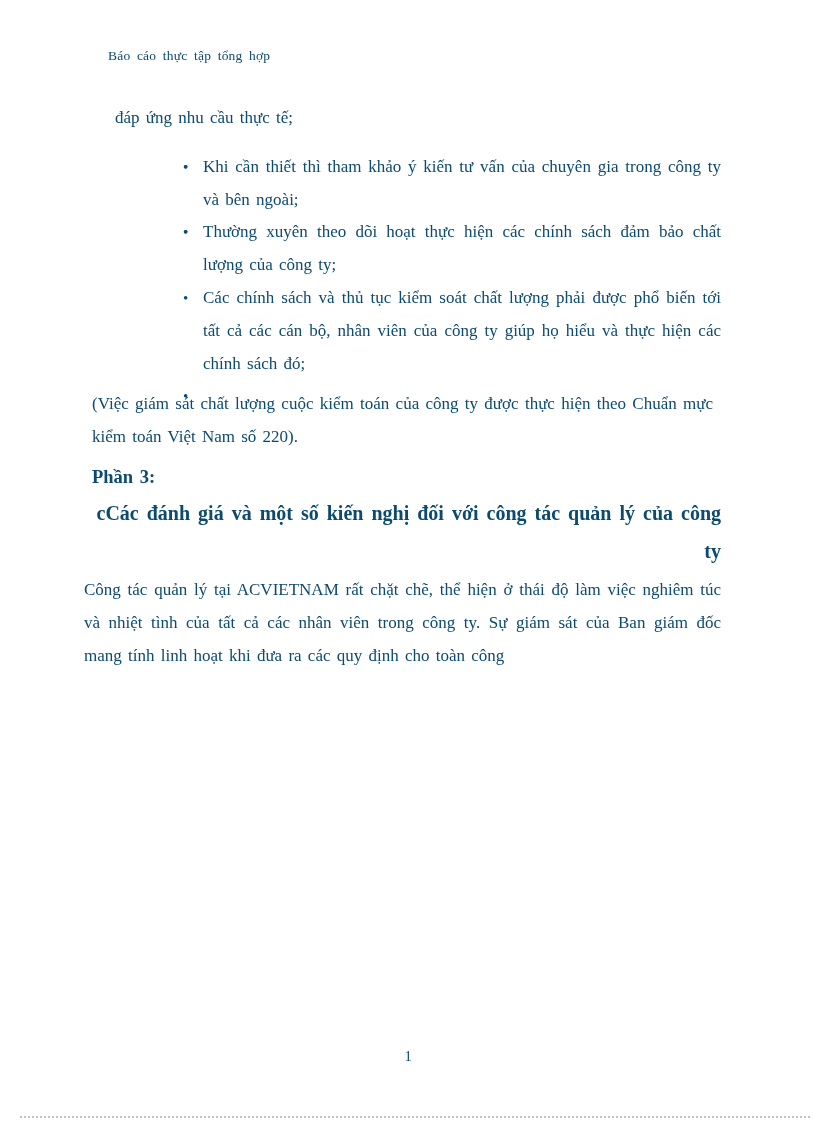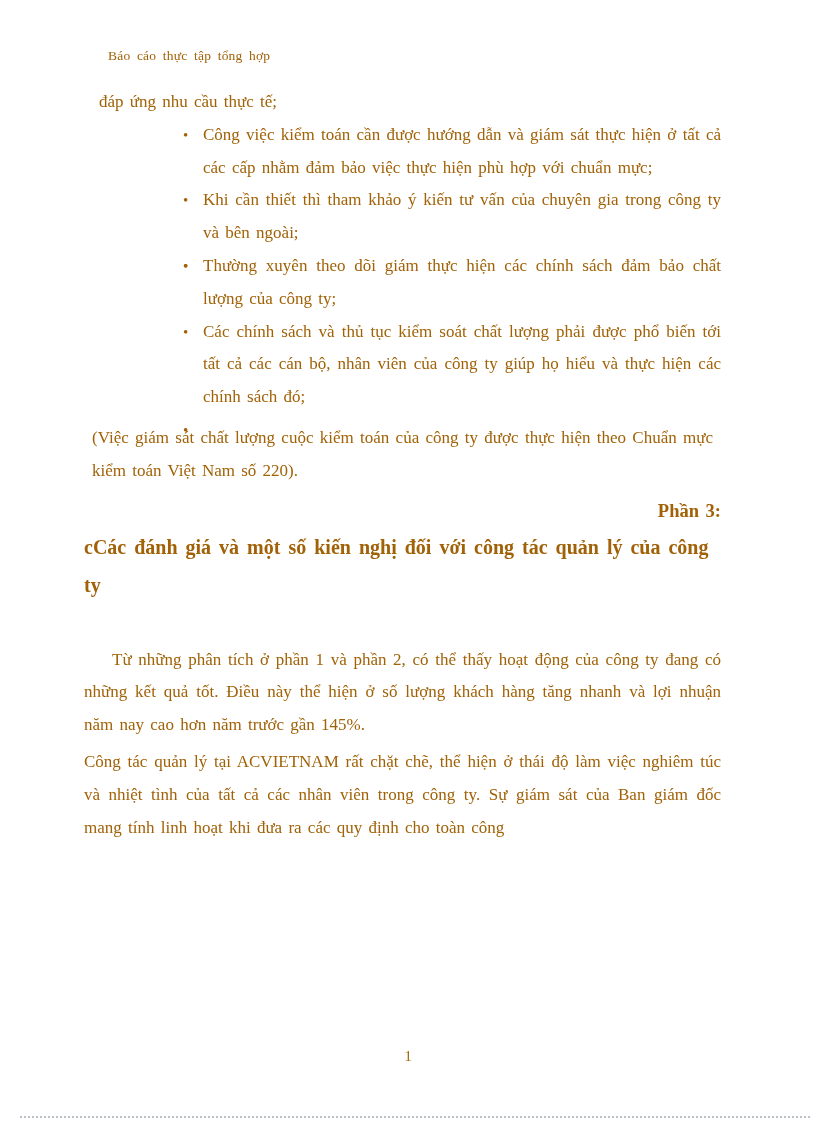--- a/index.html
+++ b/index.html
@@ -6,21 +6,21 @@
     margin: 0;
     padding: 0;
     background: #ffffff;
   }
   .page {
     position: relative;
     width: 816px;
     height: 1123px;
     background: #ffffff;
     font-family: "Liberation Serif", "DejaVu Serif", serif;
-    color: #a16207;
+    color: #0c4a6e;
     overflow: hidden;
   }
   .header {
     position: absolute;
     left: 108px;
     top: 48px;
     font-size: 13.5px;
     word-spacing: 3px;
     letter-spacing: 0.2px;
     white-space: nowrap;
@@ -29,21 +29,21 @@
     position: absolute;
     left: 84px;
     top: 86px;
     width: 637px;
     font-size: 17px;
     line-height: 32.8px;
     text-align: justify;
     word-spacing: 2px;
   }
   .intro {
-    margin: 0;
+    margin: 16px;
     text-indent: 15px;
   }
   ul.bullet-list {
     list-style: none;
     margin: 0;
     padding: 0;
   }
   ul.bullet-list li {
     position: relative;
     padding-left: 119px;
@@ -51,33 +51,33 @@
   ul.bullet-list .bullet-glyph {
     position: absolute;
     left: 99px;
     top: 0;
     font-size: 15px;
   }
   .note {
     margin: 8px;
   }
   .part-label {
-    margin: 6px 0 0 0;
+    margin: 6px 0 0 8px;
     font-size: 18.5px;
     font-weight: bold;
     line-height: 30px;
-    text-align: right;
+    text-align: left;
     font-family: Liberation Serif, serif;
   }
   .part-title {
     margin: 2px 0 0 0;
     font-size: 20px;
     font-weight: bold;
     line-height: 38px;
-    text-align: left;
+    text-align: right;
     word-spacing: 3px;
   }
   .para {
     margin: 0;
   }
   .para-first {
     margin-top: 40px;
     text-indent: 28px;
   }
   .para-second {
@@ -107,49 +107,47 @@
 
   <div class="header">Báo cáo thực tập tổng hợp</div>
 
   <div class="body-block">
 
     <p class="intro">đáp ứng nhu cầu thực tế;</p>
 
     <ul class="bullet-list">
       <li>
         <span class="bullet-glyph">•</span>
-        <span>Công việc kiểm toán cần được hướng dẫn và giám sát thực hiện ở tất cả các cấp nhằm đảm bảo việc thực hiện phù hợp với chuẩn mực;</span>
       </li>
       <li>
         <span class="bullet-glyph">•</span>
         <span>Khi cần thiết thì tham khảo ý kiến tư vấn của chuyên gia trong công ty và bên ngoài;</span>
       </li>
       <li>
         <span class="bullet-glyph">•</span>
       </li>
       <li>
         <span class="bullet-glyph">•</span>
-        <span>Thường xuyên theo dõi giám thực hiện các chính sách đảm bảo chất lượng của công ty;</span>
+        <span>Thường xuyên theo dõi hoạt thực hiện các chính sách đảm bảo chất lượng của công ty;</span>
       </li>
       <li>
         <span class="bullet-glyph">•</span>
         <span>Các chính sách và thủ tục kiểm soát chất lượng phải được phổ biến tới tất cả các cán bộ, nhân viên của công ty giúp họ hiểu và thực hiện các chính sách đó;</span>
       </li>
       <li>
         <span class="bullet-glyph">•</span>
       </li>
     </ul>
 
     <p class="note">(Việc giám sát chất lượng cuộc kiểm toán của công ty được thực hiện theo Chuẩn mực kiểm toán Việt Nam số 220).</p>
 
     <h2 class="part-label">Phần 3:</h2>
 
     <h1 class="part-title">cCác đánh giá và một số kiến nghị đối với công tác quản lý của công ty</h1>
 
-    <p class="para para-first">Từ những phân tích ở phần 1 và phần 2, có thể thấy hoạt động của công ty đang có những kết quả tốt. Điều này thể hiện ở số lượng khách hàng tăng nhanh và lợi nhuận năm nay cao hơn năm trước gần 145%.</p>
 
     <p class="para para-second">Công tác quản lý tại ACVIETNAM rất chặt chẽ, thể hiện ở thái độ làm việc nghiêm túc và nhiệt tình của tất cả các nhân viên trong công ty. Sự giám sát của Ban giám đốc mang tính linh hoạt khi đưa ra các quy định cho toàn công</p>
 
   </div>
 
   <div class="footer-pagenum">1</div>
 
   <div class="bottom-rule"></div>
 
 </div>

